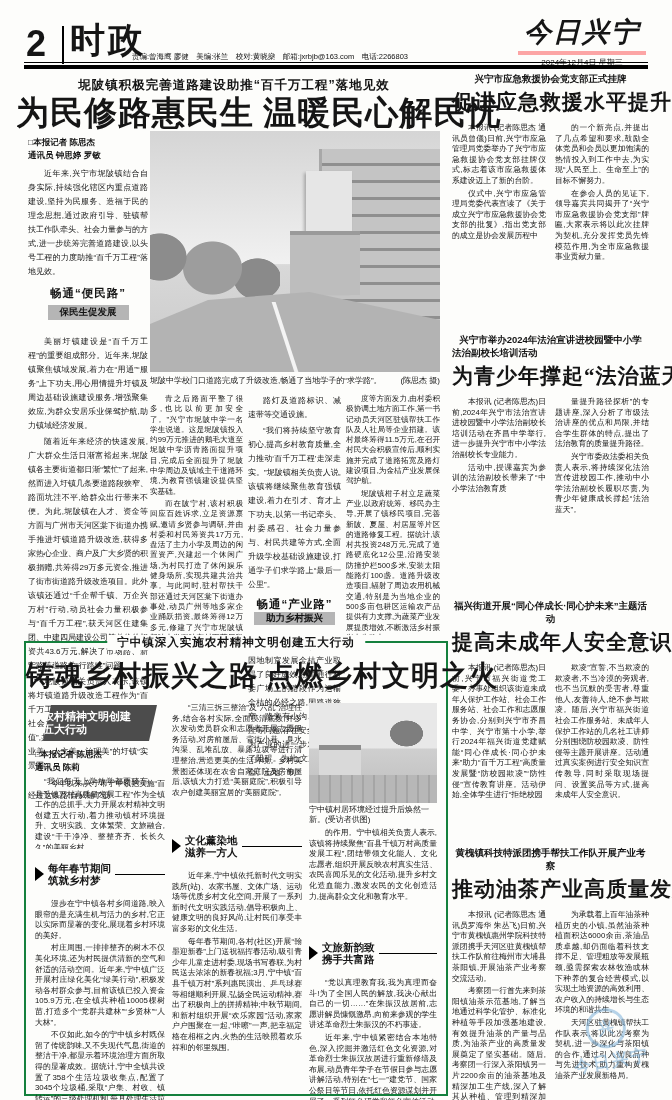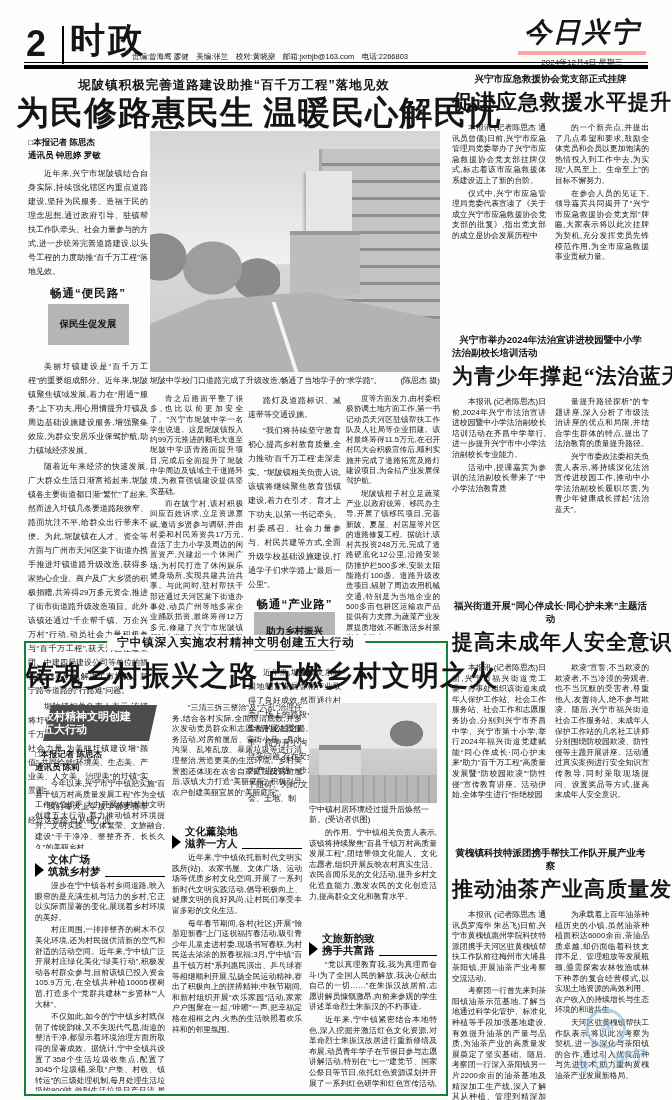--- a/index.html
+++ b/index.html
@@ -16,21 +16,21 @@
   .masthead .date{font-size:8px;border-top:4px solid #fca5a5;margin-top:3px;padding-top:2px;}
   .hdr-thin{position:absolute;left:24px;right:24px;top:62px;height:1px;background:#000;}
   .hdr-rule{position:absolute;left:24px;right:24px;top:65px;height:4px;background:#000;}
 
   
   .txt{font-size:8px;line-height:14px;text-align:justify;overflow:hidden;}
   .txt p{margin:0 0 2px;text-indent:16px;}
   .byline{font-size:8.5px;font-weight:bold;text-indent:0;margin-bottom:5px;line-height:13px;}
   .sh{text-align:center;margin:5px 0 15px;}
   .sh .l1{font-size:11.5px;font-weight:900;letter-spacing:1px;}
-  .sh .l2{font-size:9.5px;background:#b5b5b5;color:#111;display:inline-block;padding:14px 12px;margin-top:3px;font-weight:bold;}
+  .sh .l2{font-size:9.5px;background:#b5b5b5;color:#111;display:inline-block;padding:1px 12px;margin-top:3px;font-weight:bold;}
   .caption{font-size:8px;line-height:10px;}
   .credit{float:right;}
 
   
   .lead-kicker{position:absolute;left:28px;top:77px;width:412px;text-align:center;font-size:12.5px;font-weight:bold;letter-spacing:1px;}
   .lead-title{position:absolute;left:16px;top:91px;width:436px;text-align:center;font-size:33px;font-weight:900;font-family:"Liberation Serif",serif;letter-spacing:1px;white-space:nowrap;}
   .lead-c1{position:absolute;left:28px;top:136px;width:120px;height:499px;}
   .lead-photo{position:absolute;left:150px;top:131px;width:290px;height:241px;background:linear-gradient(#dcdcdc, #efefef 52%, #d8d8d8 56%, #c9c9c9 100%);overflow:hidden;}
   .ph-sky{position:absolute;left:0;top:0;right:0;height:55%;background:linear-gradient(#d5d5d5,#f1f1f1);}
   .ph-bld{position:absolute;right:0;top:18px;width:118px;height:175px;background:repeating-linear-gradient(#c4c4c4 0 14px,#8f8f8f 14px 17px);border-left:3px solid #a8a8a8;}
@@ -48,21 +48,21 @@
 
   
   .feature{position:absolute;left:24px;top:641px;width:420px;height:451px;border:2px solid #15803d;}
   .feature-kicker{position:absolute;top:-8px;left:50%;transform:translateX(-50%);background:#fdfdfb;padding:0 10px;font-size:11.5px;font-weight:bold;white-space:nowrap;letter-spacing:1px;}
   .feature-title{text-align:center;font-size:28px;font-weight:900;font-family:"Liberation Serif",serif;margin-top:14px;letter-spacing:1px;white-space:nowrap;}
   .f-c1{position:absolute;left:9px;top:60px;width:130px;height:382px;}
   .f-c2{position:absolute;left:146px;top:60px;width:130px;height:382px;}
   .f-c3{position:absolute;left:283px;top:60px;width:128px;height:325px;}
   .f-c1 .txt,.f-c2 .txt,.f-c3 .txt{font-size:7.8px;line-height:10.6px;}
   .banner{background:#4c4c4c;color:#fff;font-weight:bold;font-size:11px;line-height:13px;padding:5px 0;clip-path:polygon(7% 0,100% 0,93% 100%,0 100%);margin:2px 8px 7px;}
-  .ash{display:flex;align-items:flex-end;gap:4px;margin:4px 0;}
+  .ash{display:flex;align-items:center;gap:4px;margin:13px 0;}
   .ash .tri{width:0;height:0;border-left:9px solid #000;border-top:7px solid transparent;border-bottom:7px solid transparent;flex:none;}
   .ash .t{font-weight:900;font-size:10.5px;line-height:12px;white-space:nowrap;}
   .ash .tail{flex:1;height:1px;background:#000;}
   .f-photo{width:128px;height:100px;background:linear-gradient(#e8e8e8 0 45%, #cfcfcf 46%, #bdbdbd 100%);position:relative;overflow:hidden;margin-bottom:2px;}
   .f-photo .tree{position:absolute;left:55%;top:8%;width:55px;height:45px;background:radial-gradient(ellipse 28px 22px at 50% 50%, #7e7e7e 58%, transparent 60%);}
   .f-photo .house{position:absolute;left:8%;top:42%;width:42px;height:26px;background:#d9d9d9;border-top:5px solid #8d8d8d;}
   .f-photo .field{position:absolute;left:0;bottom:0;width:100%;height:28%;background:repeating-linear-gradient(90deg,#b7b7b7 0 9px,#a5a5a5 9px 11px);}
 
   
   .rart{position:absolute;left:452px;width:197px;}
@@ -171,21 +171,21 @@
       </div>
       <div class="byline">
         <div>□本报记者 陈思杰</div>
         <div>通讯员 陈莉</div>
       </div>
       <div class="txt" style="height:70px">
           <p>今年以来,兴宁市宁中镇把实施“百县千镇万村高质量发展工程”作为全镇工作的总抓手,大力开展农村精神文明创建五大行动,着力推动镇村环境提升、文明实践、文体繁荣、文旅融合,建设“干干净净、整整齐齐、长长久久”的美丽乡村。</p>
         </div>
       <div class="ash">
         <span class="tri"></span>
-        <span class="t"><span>文体广场</span><br><span>筑就乡村梦</span></span>
+        <span class="t"><span>每年春节期间</span><br><span>筑就乡村梦</span></span>
         <span class="tail"></span>
       </div>
       <div class="txt" style="height:210px">
           <p>漫步在宁中镇各村乡间道路,映入眼帘的是充满生机与活力的乡村,它正以实际而显著的变化,展现着乡村环境的美好。</p>
           <p>村庄周围,一排排整齐的树木不仅美化环境,还为村民提供清新的空气和舒适的活动空间。近年来,宁中镇广泛开展村庄绿化美化“绿美行动”,积极发动各村群众参与,目前该镇已投入资金105.9万元,在全镇共种植10005棵树苗,打造多个“党群共建林”“乡贤林”“人大林”。</p>
           <p>不仅如此,如今的宁中镇乡村既保留了传统韵味,又不失现代气息,街道的整洁干净,都显示着环境治理方面所取得的显著成效。据统计,宁中全镇共设置了358个生活垃圾收集点,配置了3045个垃圾桶,采取“户集、村收、镇转运”的三级处理机制,每月处理生活垃圾约800吨,做到生活垃圾日产日清,居民们的生产、生活环境质量显著提升。</p>
         </div>
     </div>
 
     <div class="f-c2">

